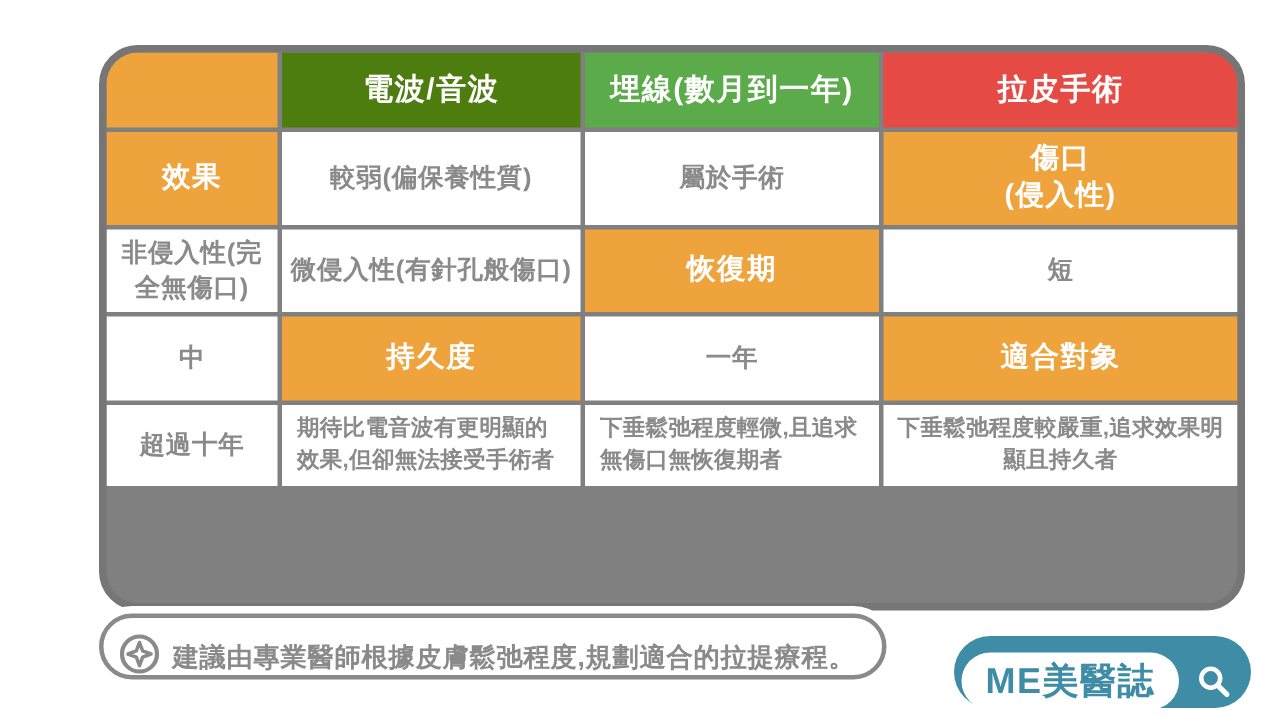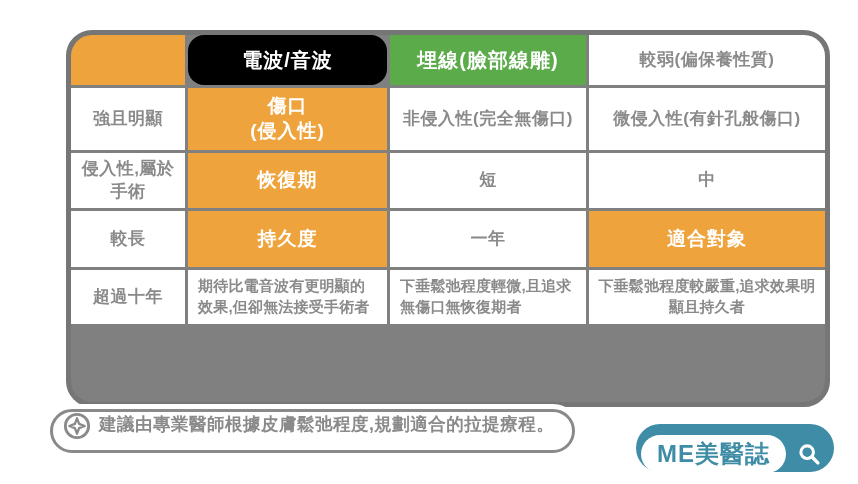--- a/index.html
+++ b/index.html
@@ -19,29 +19,29 @@
     gap:3px;
   }
   .cell{
     background:#ffffff;display:flex;align-items:center;justify-content:center;
     text-align:center;color:#8a8a8a;font-size:17px;line-height:1.3;
     padding:2px 6px;box-sizing:border-box;letter-spacing:.5px;
   }
   .cell.head{color:#ffffff;font-size:20px;letter-spacing:1px;}
   .cell.rowlabel{background:#efa33c;color:#ffffff;font-size:19px;white-space:pre-line;letter-spacing:1px;}
   .cell.corner{background:#efa33c;}
-  .cell.c-blue{background:#000000;border-radius:16px;}
+  .cell.c-blue{background:#4d7c0f;}
   .cell.c-green{background:#5cab4b;}
   .cell.c-red{background:#e64a45;}
   .cell.small{font-size:15px;line-height:1.38;letter-spacing:.2px;}
   .cell.alignleft{justify-content:flex-start;text-align:left;padding:4px 10px;}
   
   .note-pill{
-    position:absolute;left:50px;top:409px;height:44px;z-index:3;
-    display:inline-flex;align-items:flex-start;gap:8px;padding:0 18px 0 10px;
+    position:absolute;left:66px;top:409px;height:44px;z-index:3;
+    display:inline-flex;align-items:flex-end;gap:8px;padding:0 18px 0 10px;
     background:#ffffff;border:3.5px solid #8a8a8a;border-radius:999px;
     box-shadow:0 0 0 5px #ffffff;box-sizing:border-box;
   }
   .note-pill .txt{color:#8a8a8a;font-size:17.5px;letter-spacing:.5px;white-space:nowrap;}
   .note-pill svg{display:block;}
   
   .logo-pill{
     position:absolute;right:24px;top:424px;height:48px;z-index:3;
     display:inline-flex;align-items:center;
     background:#3e8ca6;border-radius:999px;padding:12px 12px 0 5px;gap:10px;
@@ -55,35 +55,35 @@
   }
   .logo-pill svg{display:block;}
 </style>
 </head>
 <body>
 
 <div class="cmp-table">
 
   <div class="cell corner"></div>
   <div class="cell head c-blue">電波/音波</div>
-  <div class="cell head c-green">埋線(臉部線雕)</div>
+  <div class="cell head c-green">埋線(數月到一年)</div>
+  <div class="cell head c-red">拉皮手術</div>
 
+  <div class="cell rowlabel">效果</div>
   <div class="cell">較弱(偏保養性質)</div>
-  <div class="cell">強且明顯</div>
+  <div class="cell">屬於手術</div>
 
   <div class="cell rowlabel">傷口
 (侵入性)</div>
   <div class="cell">非侵入性(完全無傷口)</div>
   <div class="cell" style="padding:2px 2px;">微侵入性(有針孔般傷口)</div>
-  <div class="cell">侵入性,屬於手術</div>
 
   <div class="cell rowlabel">恢復期</div>
   <div class="cell">短</div>
   <div class="cell">中</div>
-  <div class="cell">較長</div>
 
   <div class="cell rowlabel">持久度</div>
   <div class="cell">一年</div>
   <div class="cell rowlabel">適合對象</div>
 
   <div class="cell">超過十年</div>
   <div class="cell small alignleft">期待比電音波有更明顯的效果,但卻無法接受手術者</div>
   <div class="cell small alignleft">下垂鬆弛程度輕微,且追求無傷口無恢復期者</div>
   <div class="cell small">下垂鬆弛程度較嚴重,追求效果明顯且持久者</div>
 </div>

